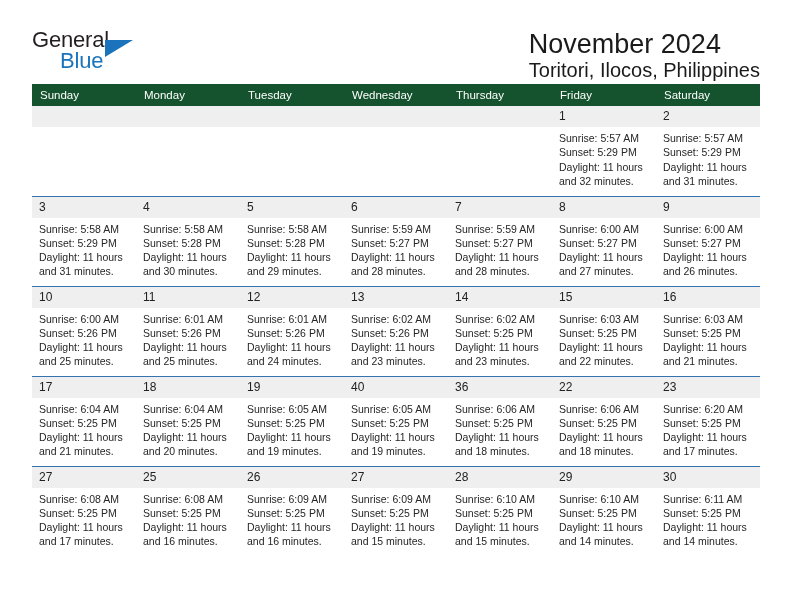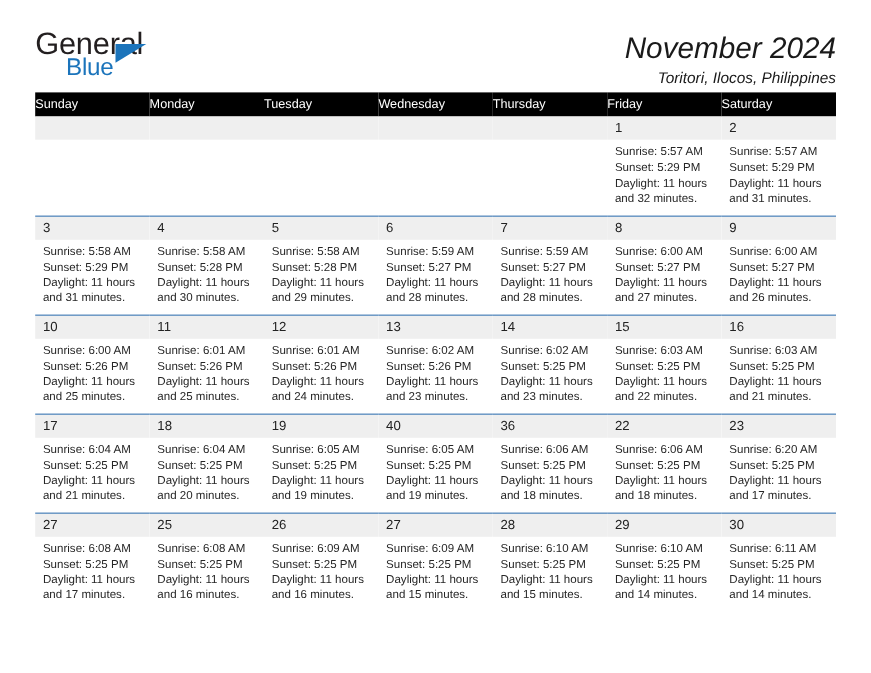--- a/index.html
+++ b/index.html
@@ -34,21 +34,21 @@
   .brand {
     position: relative;
     width: 120px;
     height: 52px;
     flex: 0 0 auto;
   }
   .brand-general {
     position: absolute;
     left: 0;
     top: 0;
-    font-size: 28px;
+    font-size: 22px;
     letter-spacing: -0.2px;
     color: #231f20;
     line-height: 24px;
   }
   .brand-blue {
     position: absolute;
     left: 28px;
     top: 21px;
     font-size: 22px;
     letter-spacing: -0.2px;
@@ -60,53 +60,51 @@
     position: absolute;
     left: 73px;
     top: 12px;
     width: 0;
     height: 0;
     border-left: 28px solid #1b74bb;
     border-bottom: 17px solid transparent;
   }
 
   .titles {
-    text-align: right;
     flex: 0 0 auto;
-    font-style: italic;
   }
   .cal-title {
     font-size: 27px;
     font-weight: normal;
     color: #1a1a1a;
     line-height: 32px;
     white-space: nowrap;
   }
   .cal-sub {
-    font-size: 14px;
+    font-size: 20px;
     color: #1a1a1a;
     line-height: 20px;
     margin-top: 0;
     white-space: nowrap;
   }
 
   
   .cal {
     margin-top: 12px;
     width: 728px;
     border-collapse: collapse;
     table-layout: fixed;
   }
   .cal th {
-    background: #000000;
+    background: #14532d;
     color: #ffffff;
     font-size: 11.5px;
     font-weight: normal;
     text-align: left;
-    padding: 5px 0 5px 0;
+    padding: 5px 0 5px 8px;
     height: 20px;
     box-sizing: border-box;
   }
   .cal td {
     vertical-align: top;
     padding: 0;
     width: 104px;
     height: 90px;
     box-sizing: border-box;
     border-top: 1px solid #3572b0;

